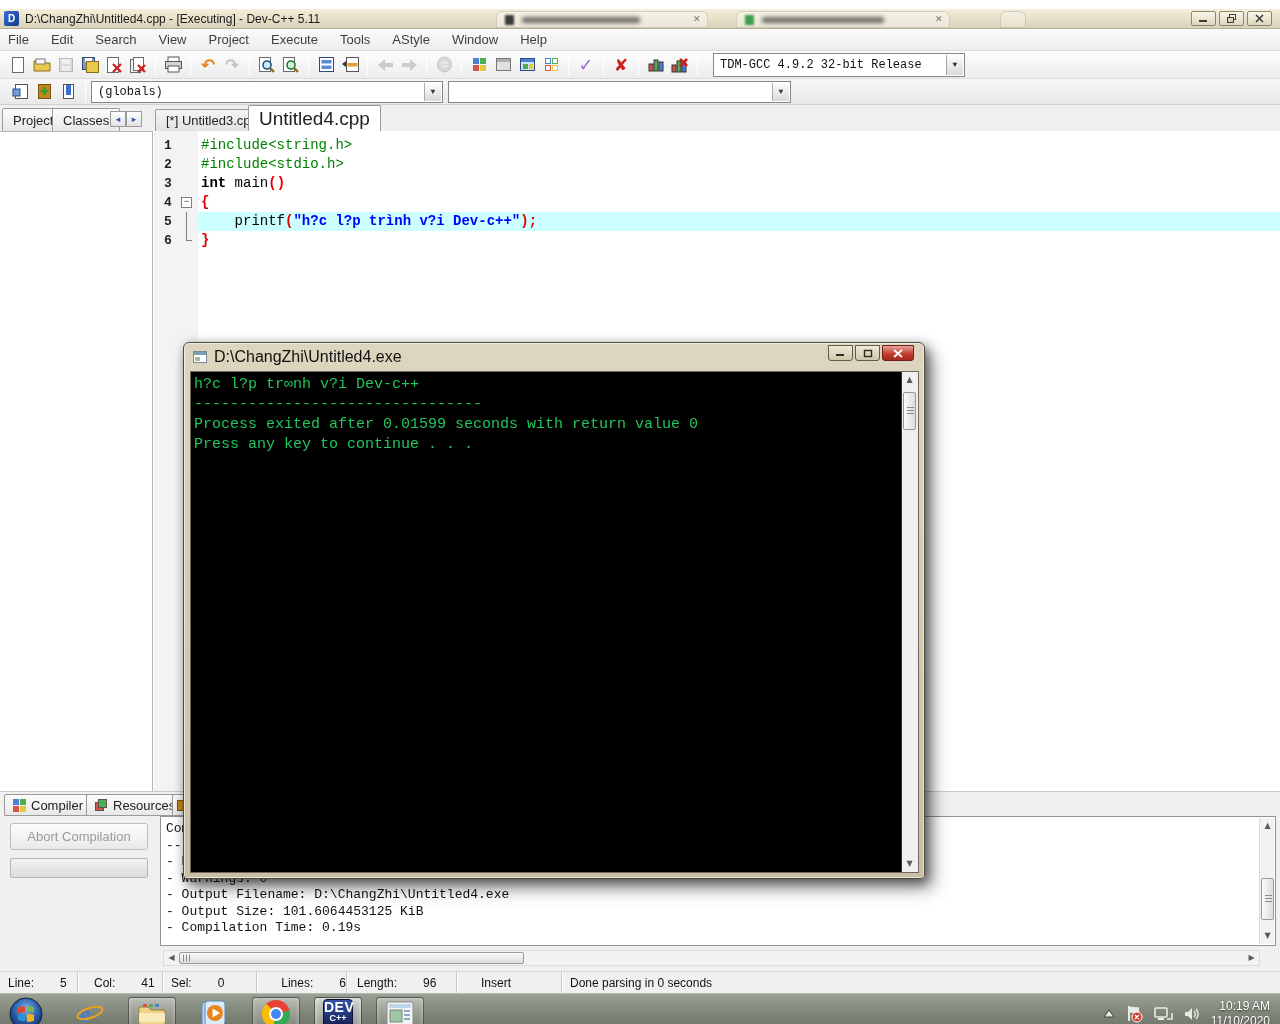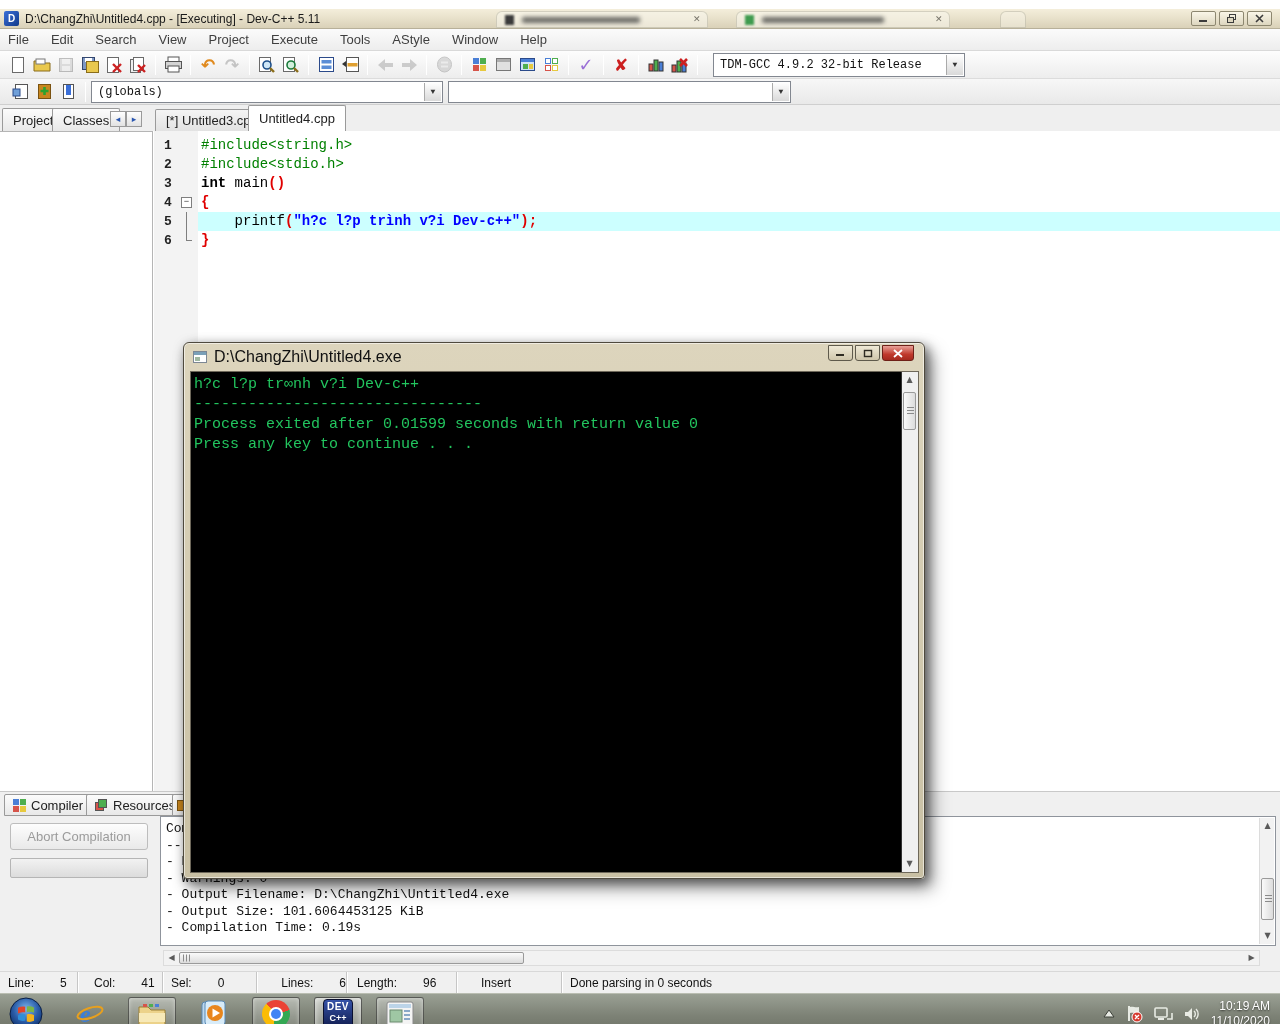--- a/index.html
+++ b/index.html
@@ -53,21 +53,21 @@
   .tabstrip { position:absolute; left:0; top:96px; width:1280px; height:26px; background:#efefef; }
   .side-tab { position:absolute; top:3px; height:23px; padding:0 10px; font-size:13px; color:#222;
     background:linear-gradient(180deg,#fcfcfc,#e8e8e8); border:1px solid #9a9a9a; border-bottom:none;
     border-radius:2px 2px 0 0; display:flex; align-items:center; }
   .nav-btn { position:absolute; top:6px; width:16px; height:16px; border:1px solid #9a9a9a;
     background:linear-gradient(180deg,#fff,#e2e2e2); font:9px/14px "DejaVu Sans",sans-serif;
     color:#2b57b0; text-align:center; }
   .file-tab { position:absolute; height:22px; top:4px; padding:0 10px; font-size:13px; color:#222;
     background:linear-gradient(180deg,#f4f4f4,#e2e2e2); border:1px solid #9a9a9a; border-bottom:none;
     border-radius:2px 2px 0 0; display:flex; align-items:center; }
-  .file-tab.active { height:26px; top:0; background:#fff; z-index:2; font-size:13px; }
+  .file-tab.active { height:26px; top:0; background:#fff; z-index:2; font-size:19px; }
 
   
   .main { position:absolute; left:0; top:122px; width:1280px; height:660px; background:#fff; }
   .left-panel { position:absolute; left:0; top:0; width:153px; height:660px; background:#fff;
     border-right:1px solid #b5b5b5; border-top:1px solid #b5b5b5; }
   .editor { position:absolute; left:154px; top:0; right:0; height:660px; background:#fff; }
   .gutter { position:absolute; left:0; top:0; width:44px; height:660px; background:#f3f3f3; }
   .gutter-row { height:19px; display:flex; align-items:center; }
   .gutter-num { width:24px; text-align:left; padding-left:10px; font:bold 13px/19px "Liberation Mono",monospace; color:#222; }
   .fold-cell { width:18px; height:19px; position:relative; }
@@ -146,21 +146,21 @@
   .tb-slot.open { background:linear-gradient(180deg,rgba(255,255,255,.32),rgba(255,255,255,.10));
     border:1px solid rgba(30,30,30,.55); box-shadow:inset 0 0 4px rgba(255,255,255,.45); }
   .tb-slot.focus { background:linear-gradient(180deg,rgba(255,255,255,.5),rgba(255,255,255,.22));
     border:1px solid rgba(20,20,20,.6); box-shadow:inset 0 0 6px rgba(255,255,255,.7); }
   .tray { position:absolute; right:4px; top:0; height:40px; display:flex; align-items:center; gap:10px; }
   .clock { text-align:right; color:#fff; font-size:12px; line-height:15px; text-shadow:0 1px 2px rgba(0,0,0,.6); padding-right:6px; }
   .tray svg { display:block; }
 
   .devsq { width:30px; height:30px; border-radius:4px; background:linear-gradient(180deg,#3552a8,#101b4d);
     border:1px solid #0a1030; color:#fff; text-align:center; font-weight:bold; }
-  .devsq .l1 { font-size:10px; line-height:14px; letter-spacing:.5px; }
+  .devsq .l1 { font-size:14px; line-height:14px; letter-spacing:.5px; }
   .devsq .l2 { font-size:9px; line-height:9px; }
 </style>
 </head>
 <body>
 
 <div class="screen">
 
   <div class="titlebar">
     <div class="title-icon"></div>
     <div class="title-text">D:\ChangZhi\Untitled4.cpp - [Executing] - Dev-C++ 5.11</div>

